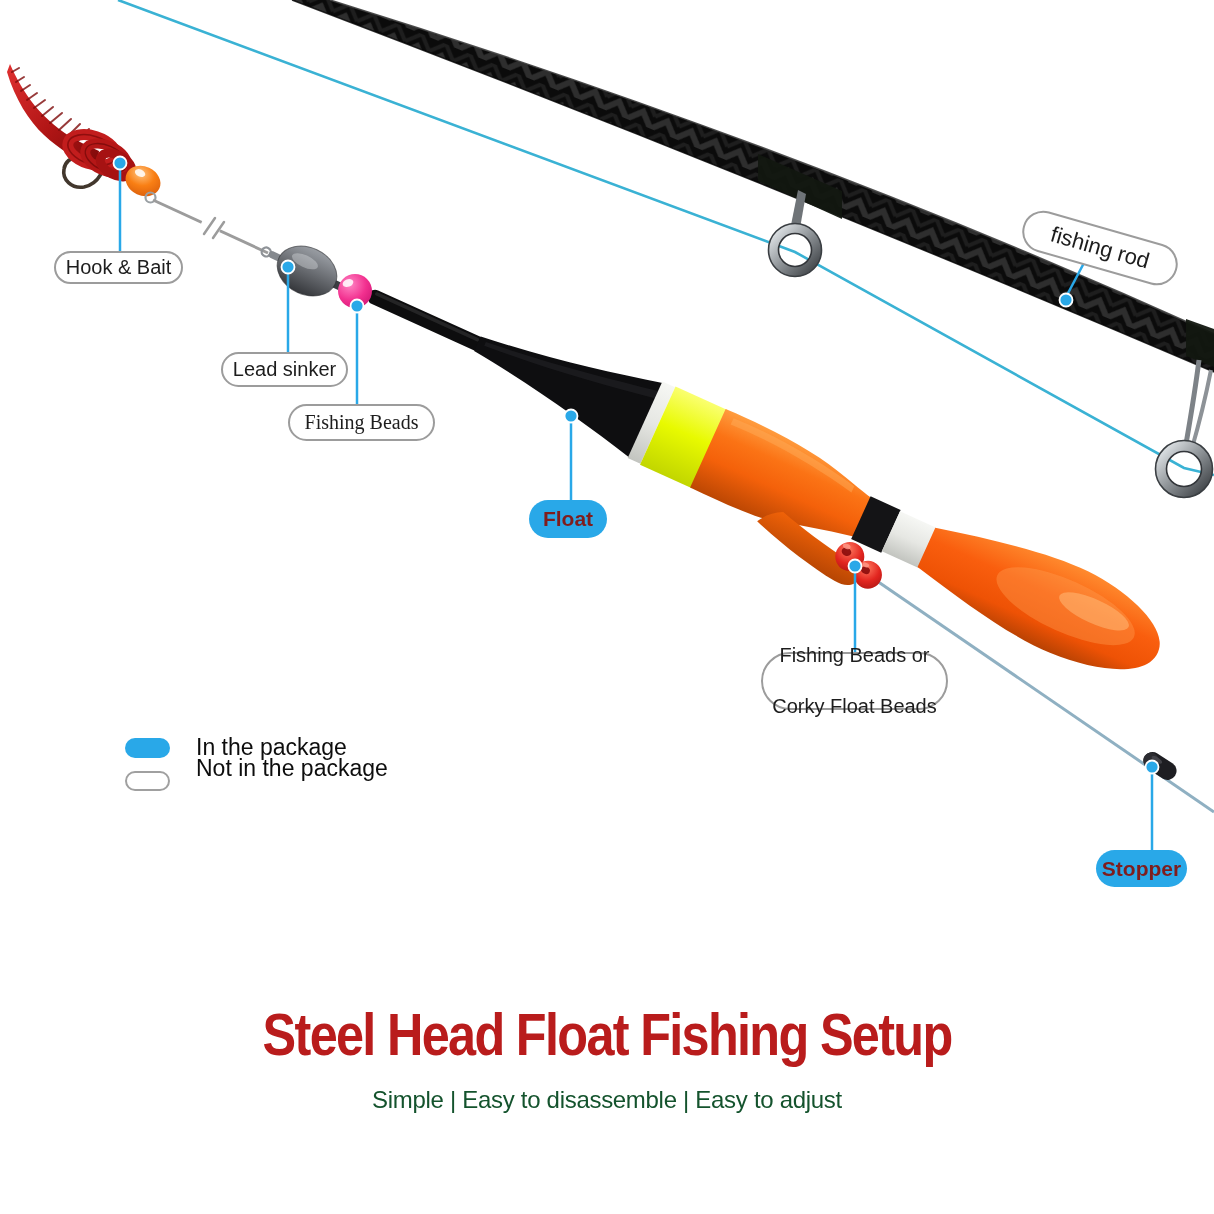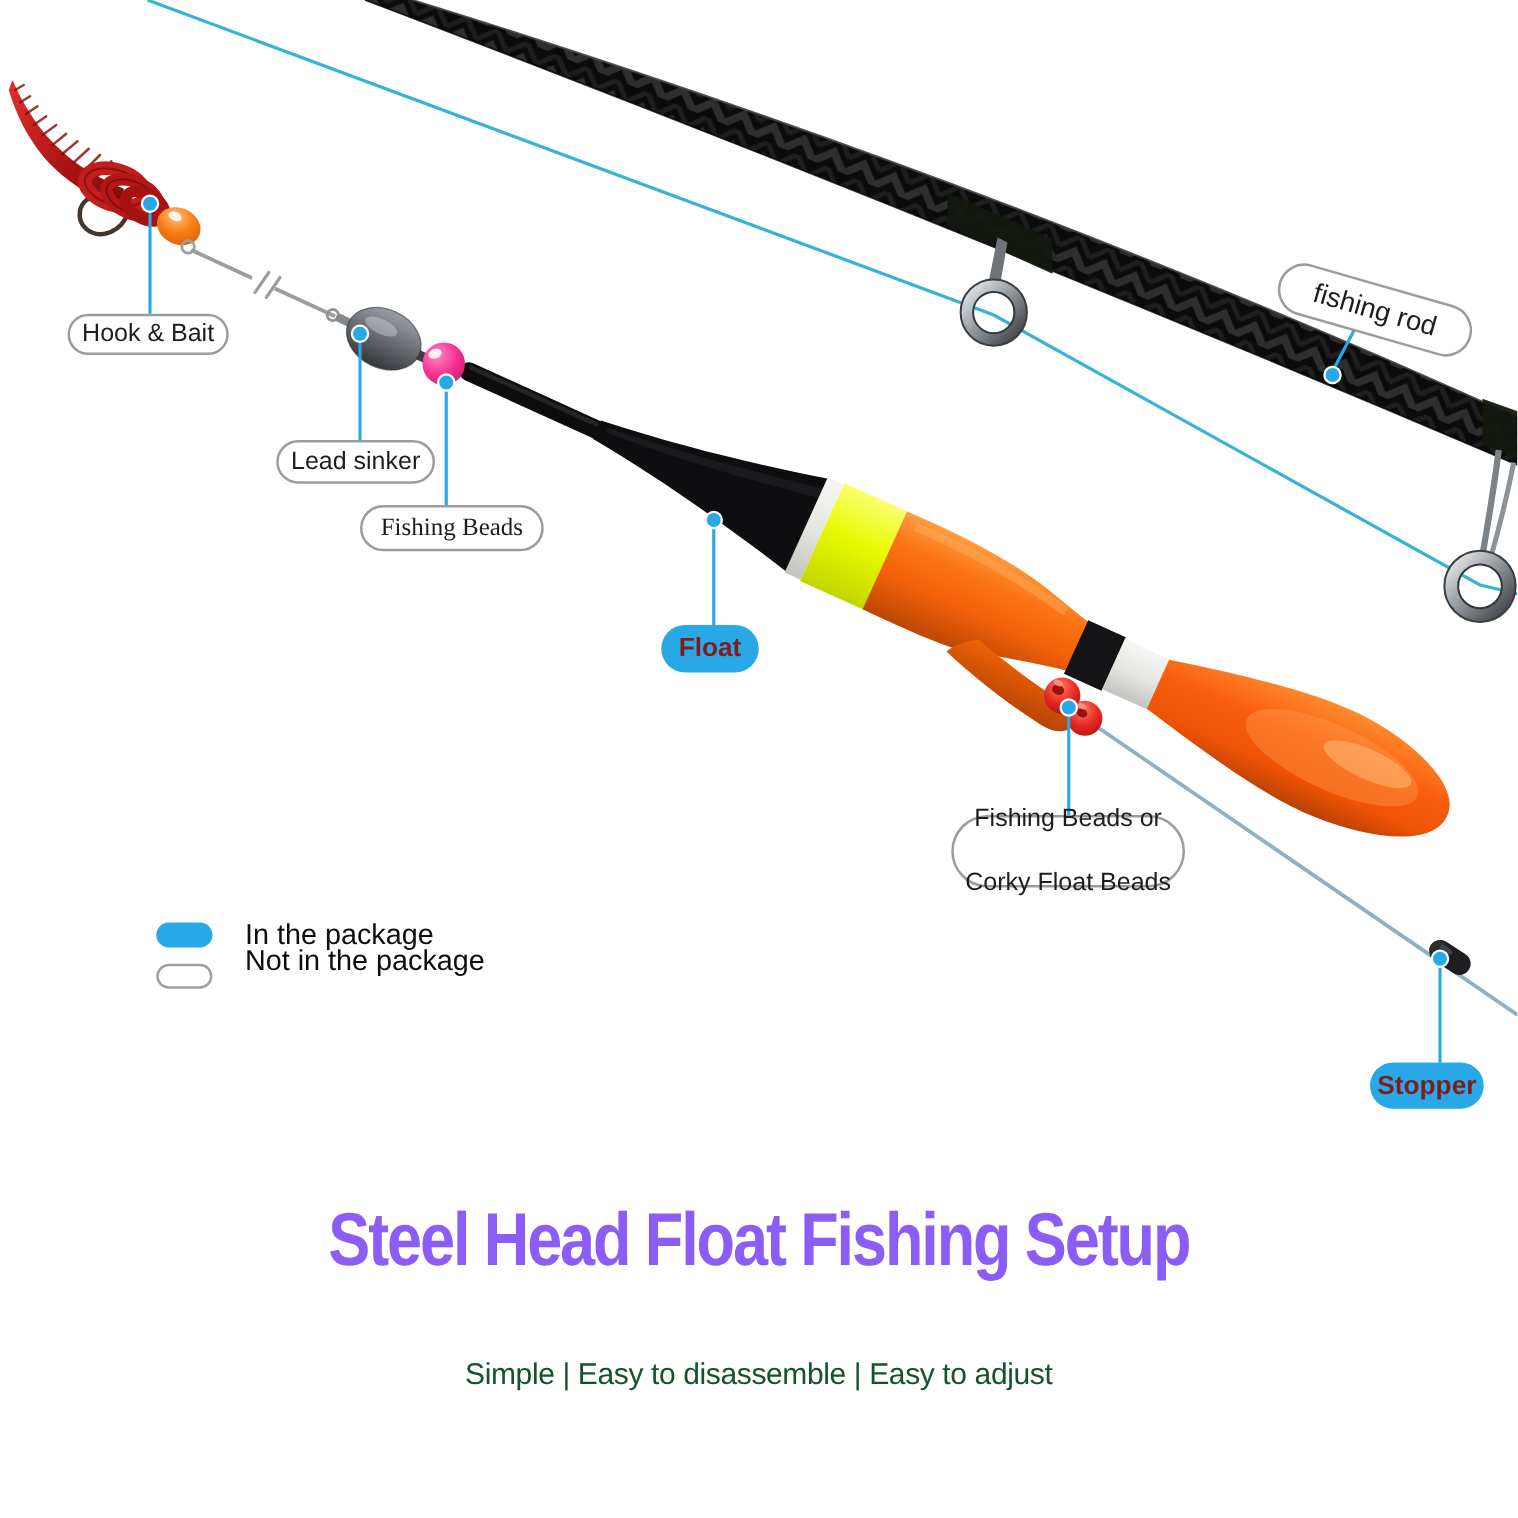--- a/index.html
+++ b/index.html
@@ -17,22 +17,22 @@
   #label-corky{left:761px;top:652px;width:187px;height:58px;gap:27px;}
   #label-fishing-rod{left:1020px;top:227px;width:160px;height:42px;transform:rotate(16deg);font-size:22px;}
   #label-float{left:529px;top:500px;width:78px;height:38px;font-size:21px;}
   #label-stopper{left:1096px;top:850px;width:91px;height:37px;font-size:21px;}
   .legend-swatch{position:absolute;width:45px;height:20px;border-radius:10px;box-sizing:border-box;}
   #legend-swatch-in{left:125px;top:738px;background:var(--accent_blue,#29A8E8);}
   #legend-swatch-not{left:125px;top:771px;background:#fff;border:2px solid #a0a0a0;}
   .legend-text{position:absolute;left:196px;font-size:23px;color:#0d0d0d;}
   #legend-text-in{top:734px;}
   #legend-text-not{top:755px;text-align:right;}
-  #page-title{position:absolute;left:0;right:0;top:963px;text-align:center;
-              font-size:60px;font-weight:bold;color:#8b5cf6;letter-spacing:-2px;line-height:58px;}
+  #page-title{position:absolute;left:0;right:0;top:1006px;text-align:center;
+              font-size:60px;font-weight:bold;color:#b91c1c;letter-spacing:-2px;line-height:58px;}
   #page-title span{display:inline-block;transform:scaleX(0.84);transform-origin:center;}
   #page-subtitle{position:absolute;left:0;right:0;top:1086px;text-align:center;
                  font-size:24px;color:#14532d;letter-spacing:-0.3px;}
 </style>
 </head>
 <body>
 
 <div id="stage">
 
 <svg id="art" width="1214" height="1214" viewBox="0 0 1214 1214">

